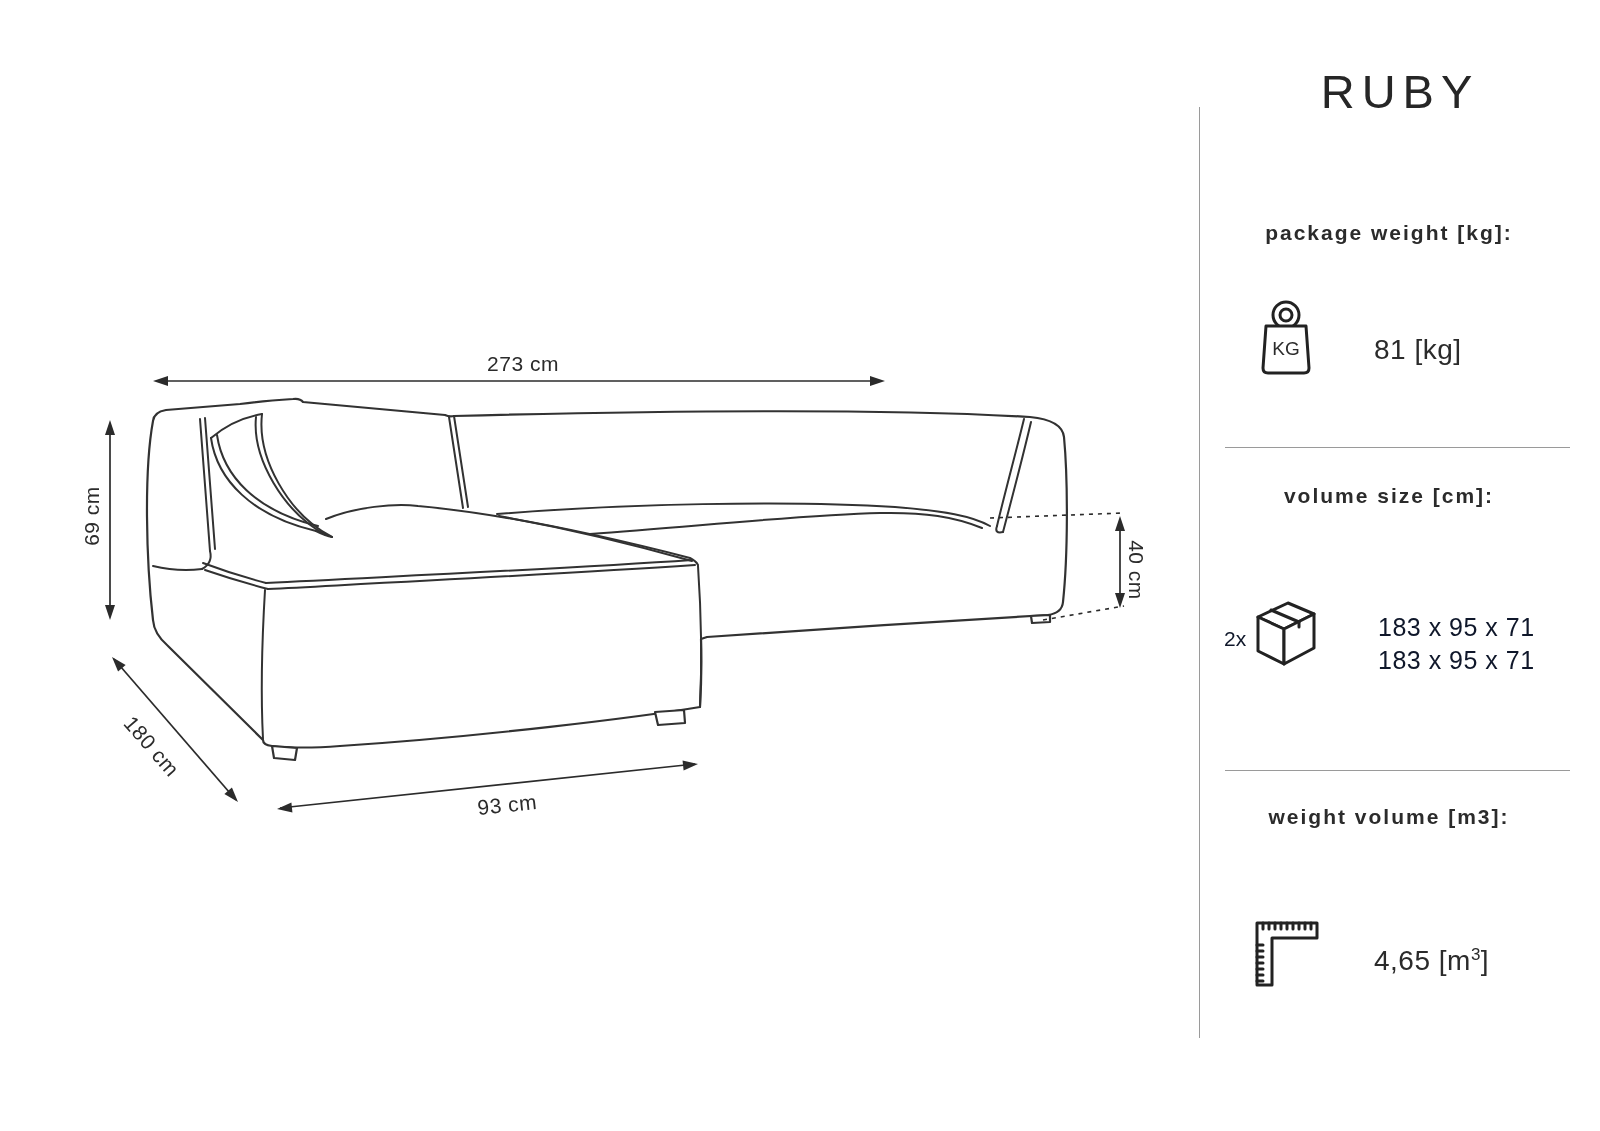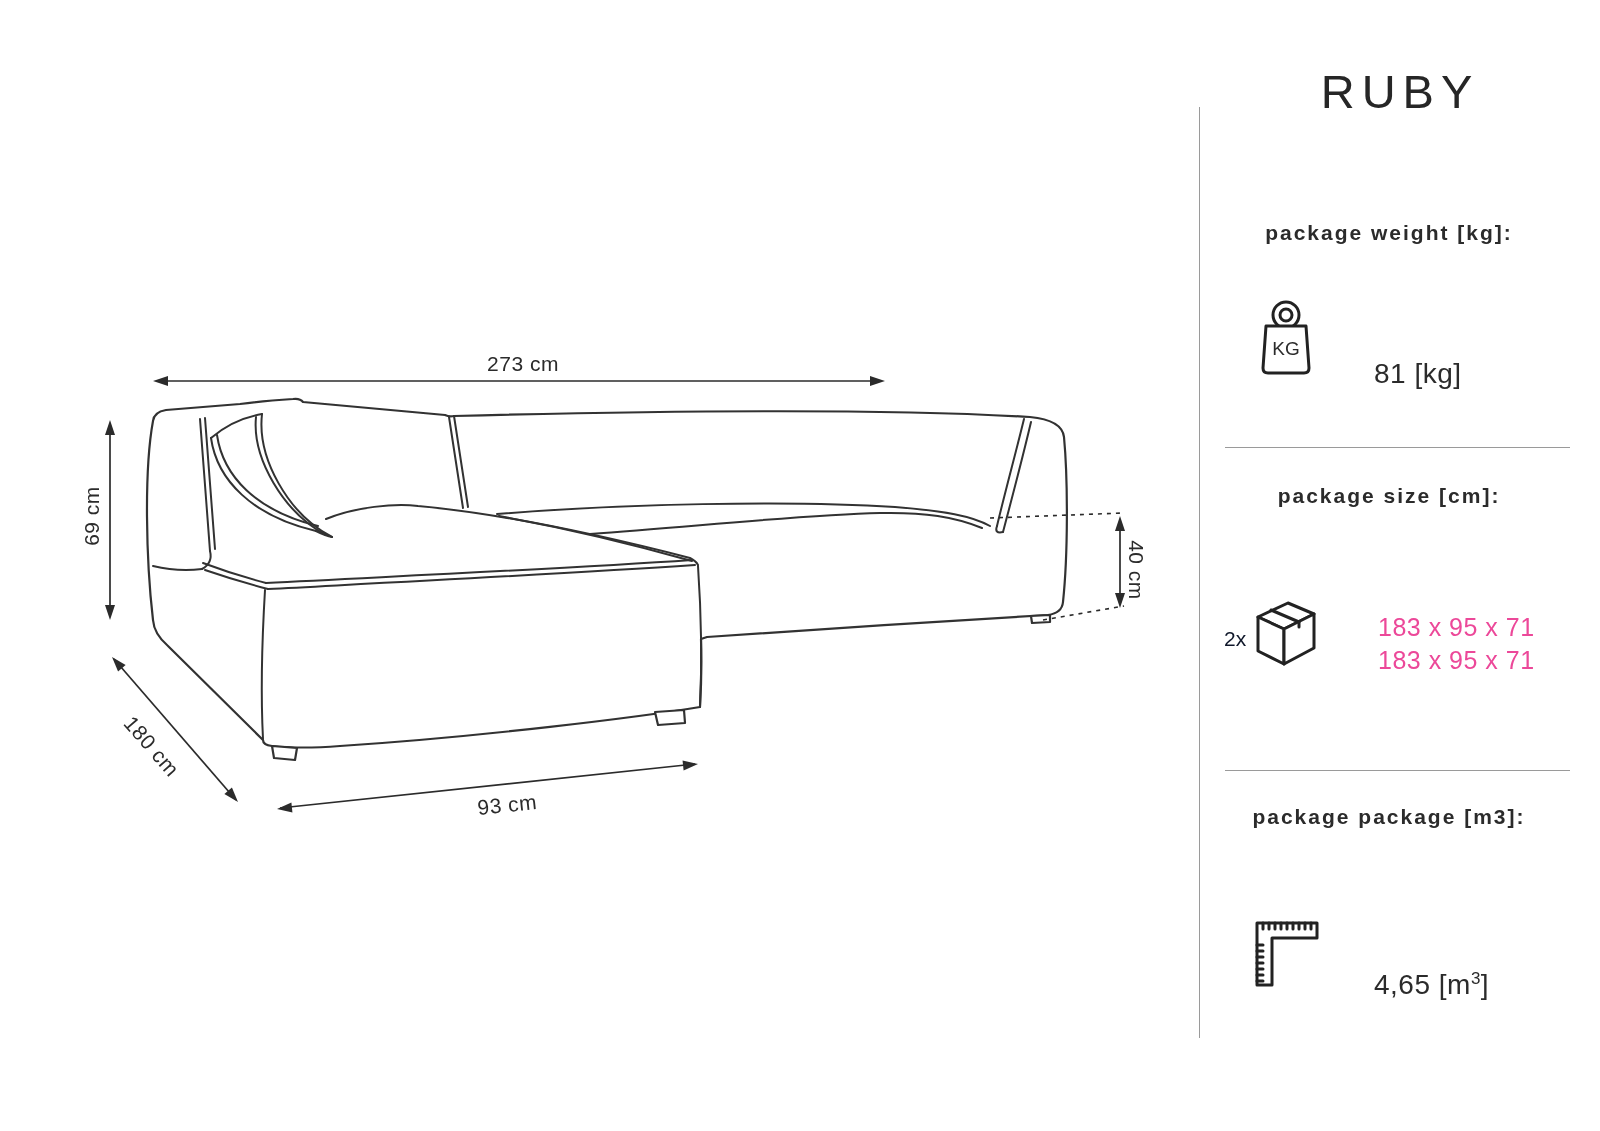--- a/index.html
+++ b/index.html
@@ -17,22 +17,22 @@
   .arrow-head{fill:#2b2b2b;stroke:none;}
   .dim-text{font-size:21px;fill:#2b2b2b;letter-spacing:.5px;}
 
   
   .v-divider{left:1199px;top:107px;width:1px;height:931px;background:#9a9a9a;}
   .h-divider{left:1225px;width:345px;height:1px;background:#9a9a9a;}
   .product-title{left:1200px;top:64px;width:400px;text-align:center;
                  font-size:47px;letter-spacing:7px;font-weight:400;color:#262626;}
   .section-heading{left:1200px;width:378px;text-align:center;font-size:21px;font-weight:700;
                    letter-spacing:2px;color:#2b2b2b;}
-  .big-value{font-size:28px;color:#2b2b2b;letter-spacing:.5px;margin-top:24px;}
-  .size-values{left:1378px;top:611px;font-size:25px;line-height:33px;color:#ec4899;letter-spacing:.5px;}
+  .big-value{font-size:28px;color:#2b2b2b;letter-spacing:.5px;}
+  .size-values{left:1378px;top:611px;font-size:25px;line-height:33px;color:#0f172a;letter-spacing:.5px;}
   .count-label{left:1224px;top:627px;font-size:21px;color:#0f172a;}
   .sup{font-size:17px;position:relative;top:-10px;}
   .icon-stroke{fill:none;stroke:#222;stroke-width:3;stroke-linejoin:round;stroke-linecap:round;}
   .icon-fill{fill:#fff;stroke:#222;stroke-width:3;stroke-linejoin:round;}
 </style>
 </head>
 <body>
 
 <div class="stage">
 
@@ -137,38 +137,38 @@
   <svg class="abs" style="left:1260px;top:296px;" width="52" height="82" viewBox="0 0 52 82">
     <circle class="icon-stroke" cx="26" cy="19" r="13"></circle>
     <path class="icon-fill" d="M6 30 L46 30 L49 72 Q49 77 44 77 L8 77 Q3 77 3 72 Z"></path>
     <circle class="icon-stroke" cx="26" cy="19" r="6"></circle>
     <text x="26" y="59" text-anchor="middle" font-size="19" fill="#2b2b2b">KG</text>
   </svg>
   <div class="abs big-value" style="left:1374px;top:334px;">81 [kg]</div>
 
   <div class="abs h-divider" style="top:447px;"></div>
 
-  <div class="abs section-heading" style="top:484px;">package size [cm]:</div>
+  <div class="abs section-heading" style="top:484px;">volume size [cm]:</div>
 
   <div class="abs count-label">2x</div>
   <svg class="abs" style="left:1250px;top:596px;" width="72" height="74" viewBox="0 0 72 74">
     <path class="icon-fill" d="M8 21 L38 7 L64 18 L34 33 Z"></path>
     <path class="icon-fill" d="M8 21 L34 33 L34 68 L8 55 Z"></path>
     <path class="icon-fill" d="M34 33 L64 18 L64 52 L34 68 Z"></path>
     <path class="icon-stroke" d="M21 14 L49 26"></path>
     <path class="icon-stroke" d="M49 26 L49 31"></path>
   </svg>
   <div class="abs size-values">
     <div>183 x 95 x 71</div>
     <div>183 x 95 x 71</div>
   </div>
 
   <div class="abs h-divider" style="top:770px;"></div>
 
-  <div class="abs section-heading" style="top:805px;">package package [m3]:</div>
+  <div class="abs section-heading" style="top:805px;">weight volume [m3]:</div>
 
   <svg class="abs" style="left:1254px;top:919px;" width="66" height="68" viewBox="0 0 66 68">
     <path class="icon-fill" d="M3 4 L63 4 L63 19 L18 19 L18 66 L3 66 Z"></path>
     <g class="icon-stroke" stroke-width="2">
       <line x1="9" y1="4" x2="9" y2="10"></line>
         <line x1="15" y1="4" x2="15" y2="10"></line>
       <line x1="21" y1="4" x2="21" y2="10"></line>
         <line x1="27" y1="4" x2="27" y2="10"></line>
       <line x1="33" y1="4" x2="33" y2="10"></line>
         <line x1="39" y1="4" x2="39" y2="10"></line>

